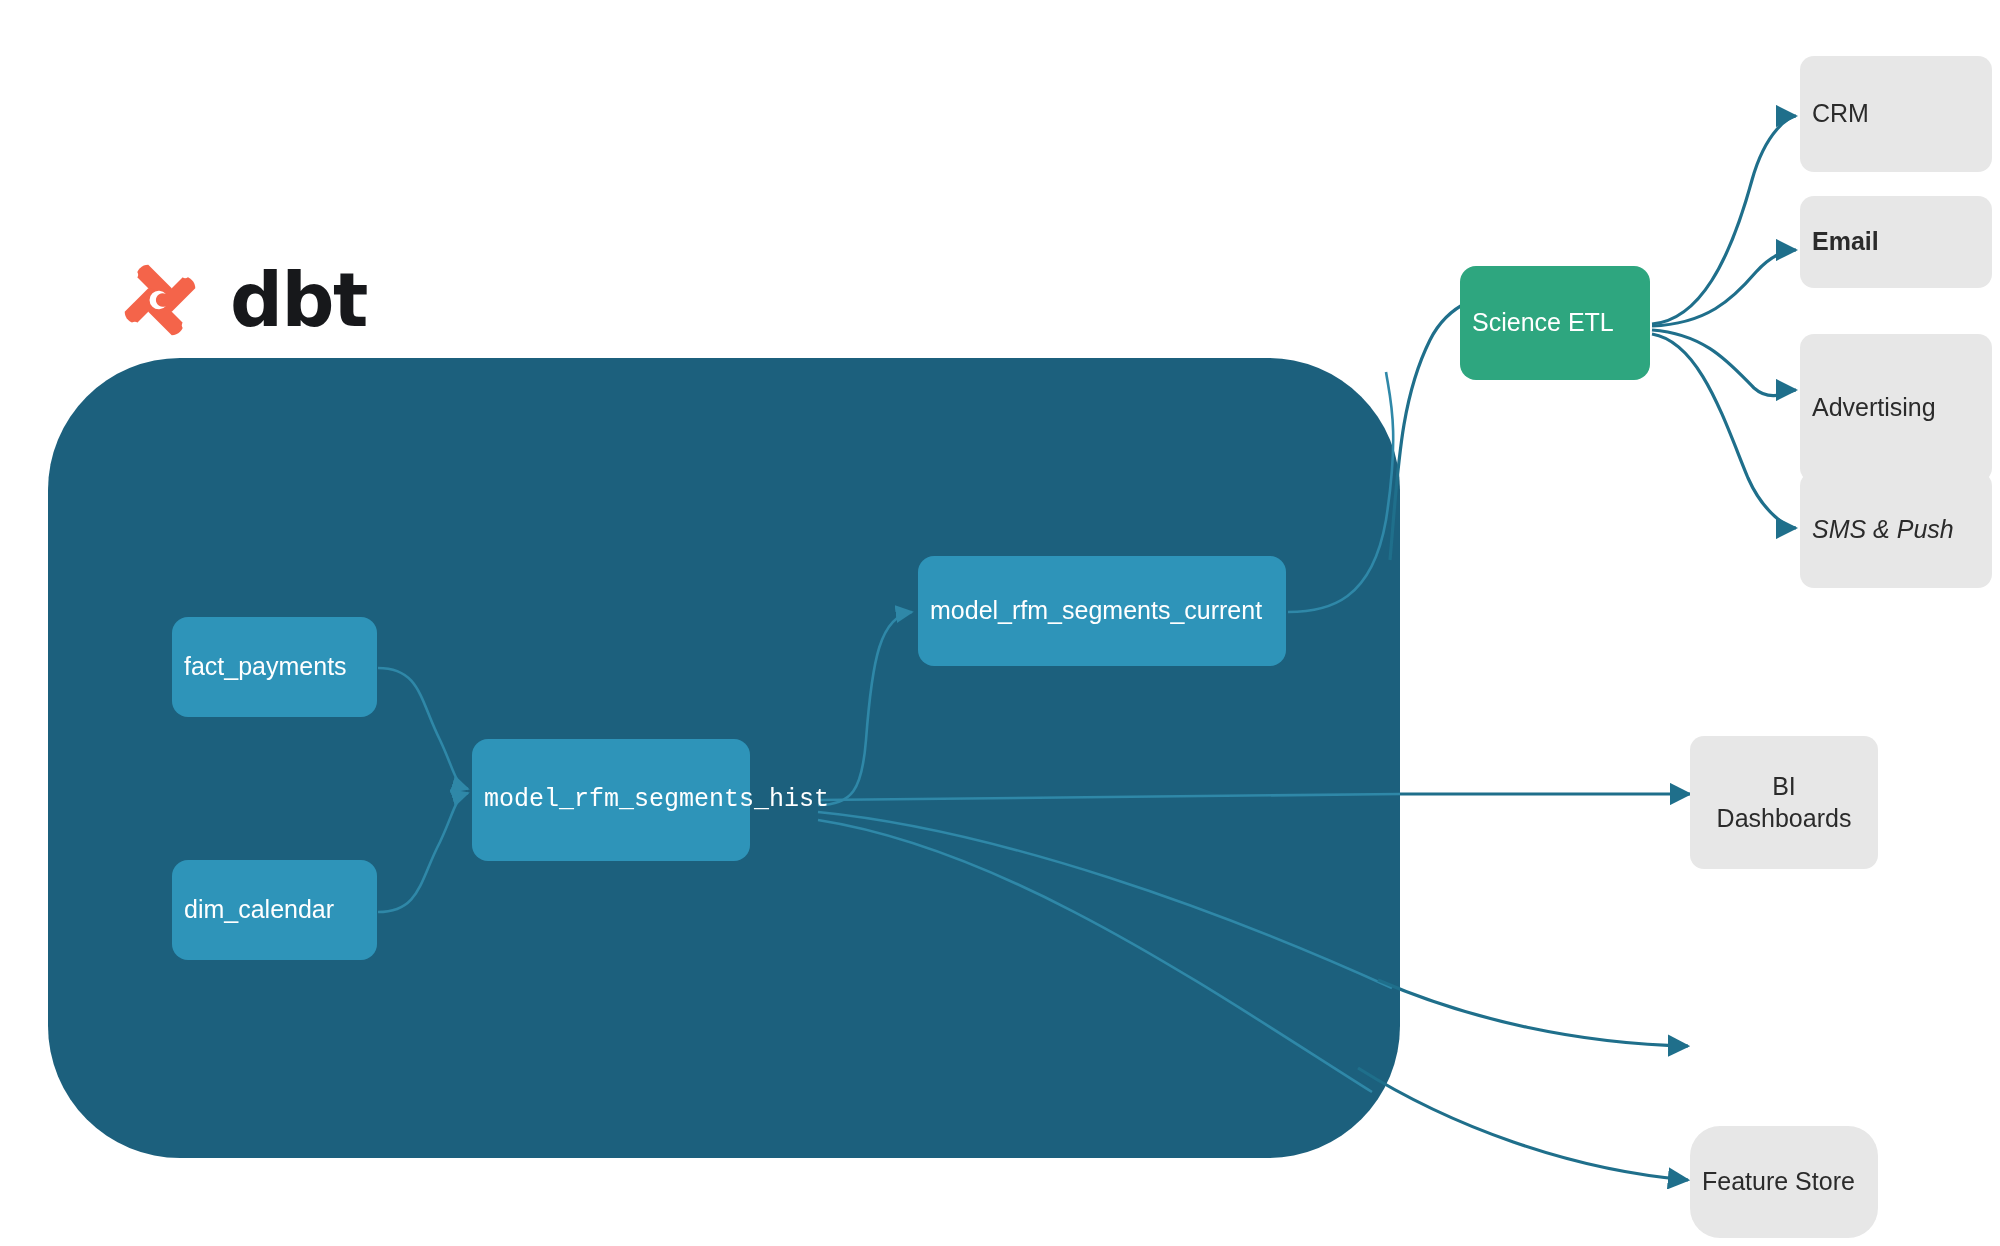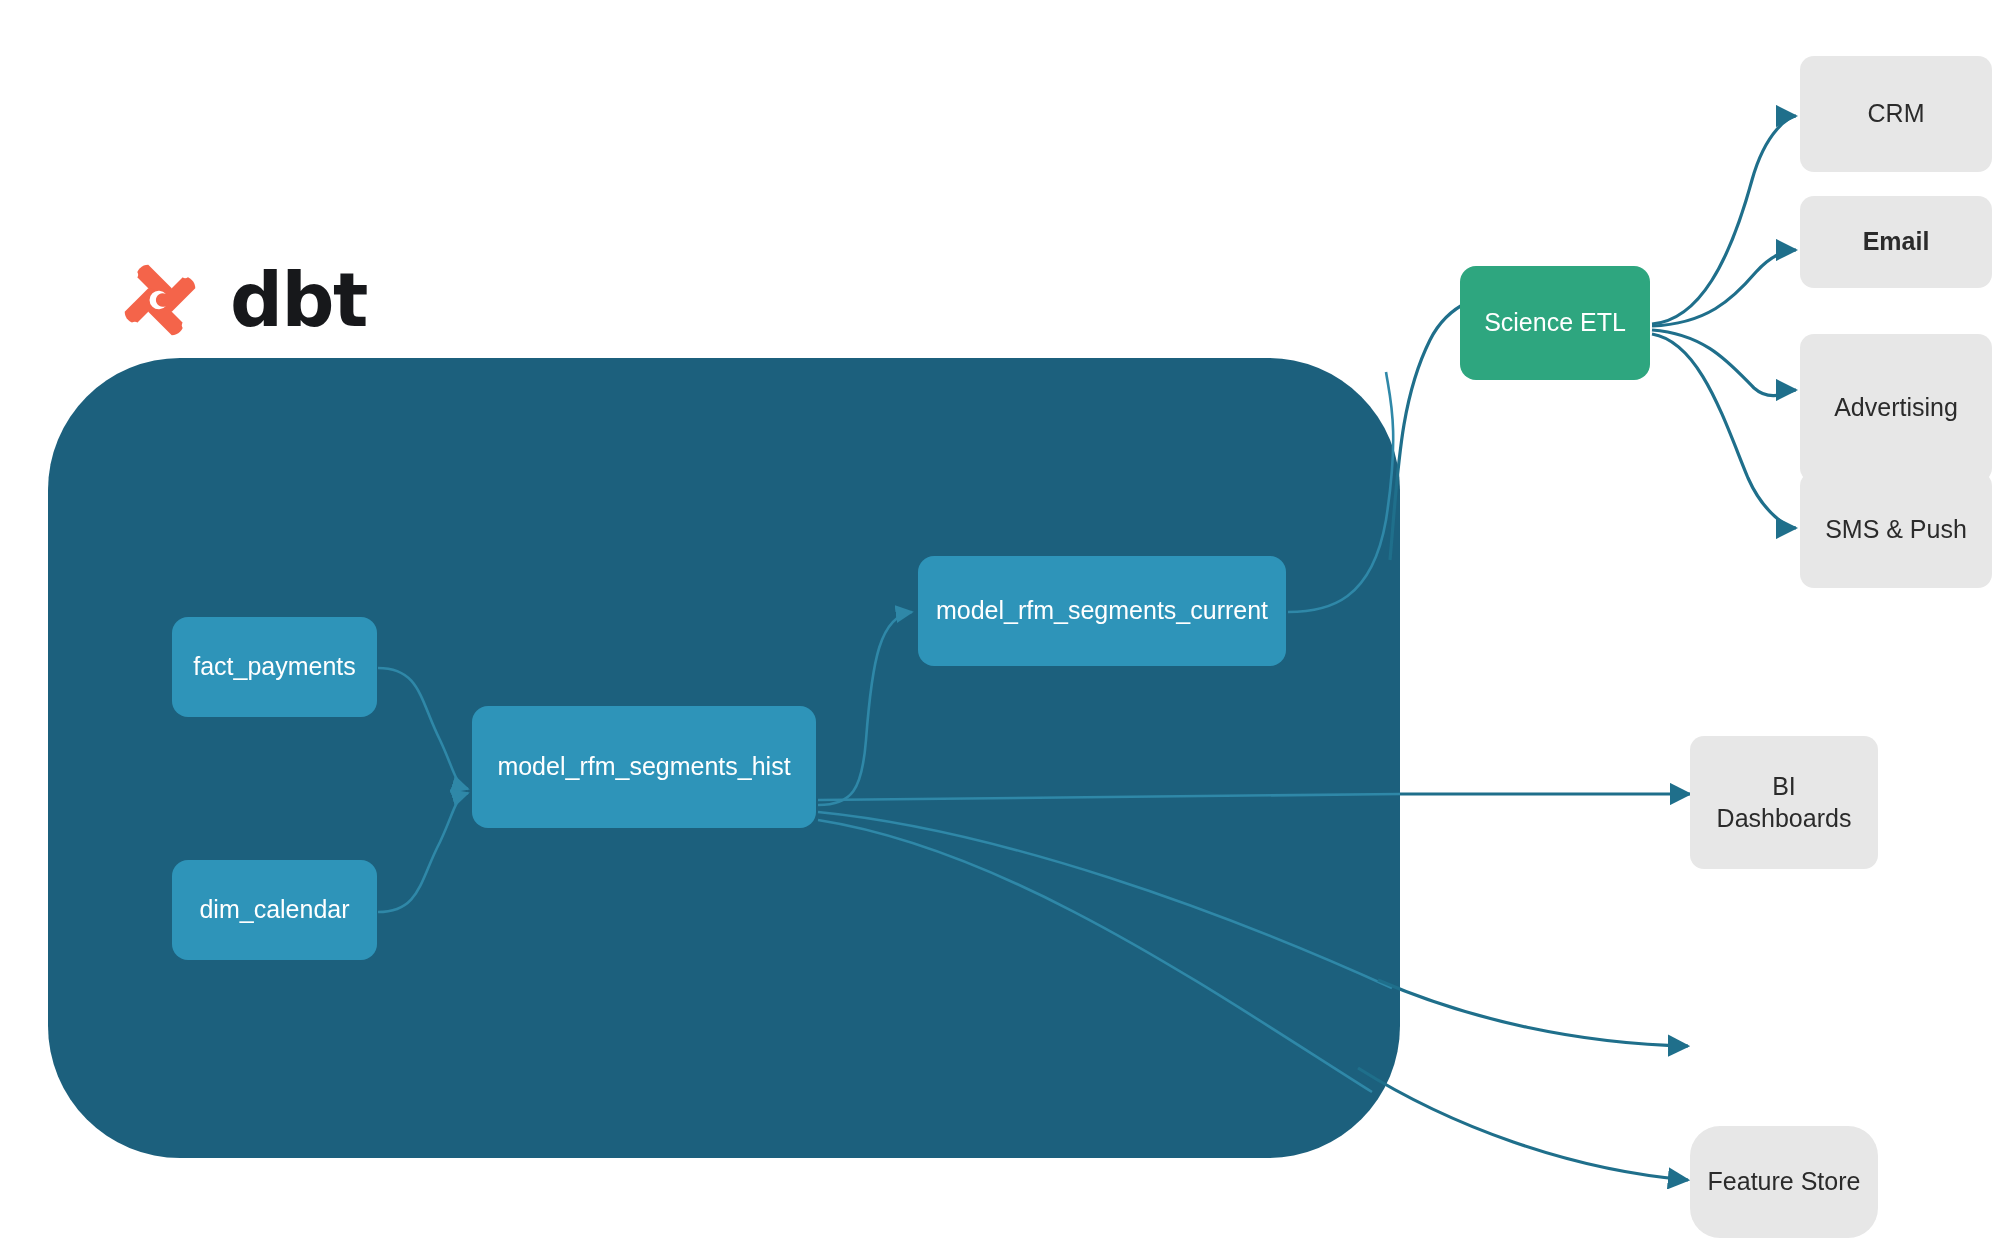--- a/index.html
+++ b/index.html
@@ -62,21 +62,20 @@
     height: 1246px;
     pointer-events: none;
   }
 
   
   .node {
     position: absolute;
     box-sizing: border-box;
     display: flex;
     align-items: center;
-    justify-content: center;
     text-align: center;
     border-radius: 14px;
     padding: 4px 12px;
     line-height: 1.25;
   }
   .node.model {
     background: #2e94b9;
     color: #ffffff;
     font-size: 25px;
     border-radius: 16px;
@@ -165,21 +164,21 @@
   </div>
 
   <div class="node model" style="left:172px; top:617px; width:205px; height:100px;">
     <span>fact_payments</span>
   </div>
 
   <div class="node model" style="left:172px; top:860px; width:205px; height:100px;">
     <span>dim_calendar</span>
   </div>
 
-  <div class="node model" style="left:472px; top:706px; width:344px; height:122px;">
+  <div class="node model" style="left:472px; top:739px; width:278px; height:122px;font-family:Liberation Mono, monospace;">
     <span>model_rfm_segments_hist</span>
   </div>
 
   <div class="node model" style="left:918px; top:556px; width:368px; height:110px;">
     <span>model_rfm_segments_current</span>
   </div>
 
   <div class="node service" style="left:1460px; top:266px; width:190px; height:114px;">
     <span>Science ETL</span>
   </div>
@@ -189,21 +188,21 @@
   </div>
 
   <div class="node dest" style="left:1800px; top:196px; width:192px; height:92px;font-weight:bold;">
     <span>Email</span>
   </div>
 
   <div class="node dest" style="left:1800px; top:334px; width:192px; height:148px;">
     <span>Advertising</span>
   </div>
 
-  <div class="node dest" style="left:1800px; top:472px; width:192px; height:116px;">
+  <div class="node dest" style="left:1800px; top:472px; width:192px; height:116px;font-style:italic;">
     <span>SMS &amp; Push</span>
   </div>
 
   <div class="node dest" style="left:1690px; top:736px; width:188px; height:133px;">
     <span>BI Dashboards</span>
   </div>
 
 
   <div class="node dest" style="left:1690px; top:1126px; width:188px; height:112px;border-radius:30px;">
     <span>Feature Store</span>

